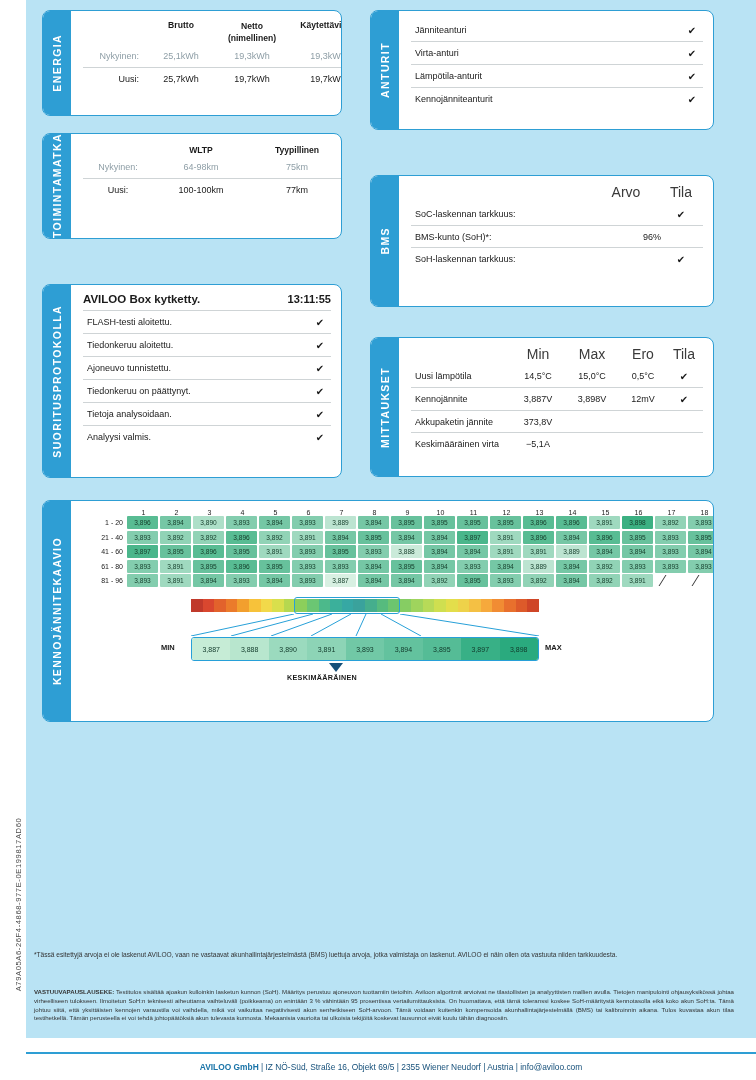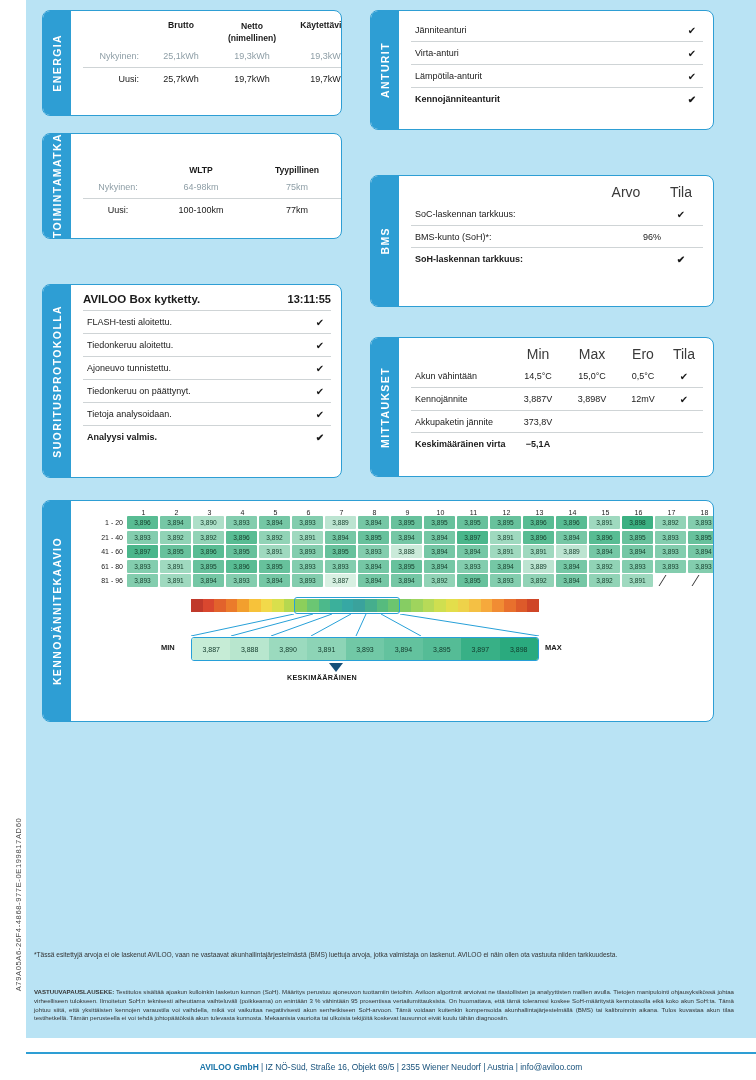--- a/index.html
+++ b/index.html
@@ -55,21 +55,21 @@
   }
   .cbody { flex:1; padding:8px 10px 8px 12px; position:relative; }
 
   
   .row {
     display:flex; align-items:center;
     border-bottom:1px solid #cfd4d6;
     font-size:9px;
     padding:5.5px 2px 5.5px 4px;
   }
-  .row:last-child { border-bottom:none;font-weight:bold; }
+  .row:last-child { border-bottom:none; }
   .row .lbl { flex:1; }
   .check { color:#1a1a1a; font-size:10px; width:18px; text-align:center; }
 
   
   #energia { left:42px; top:10px; width:300px; height:106px; }
   .en-grid { width:100%; }
   .en-head { display:flex; font-size:8.6px; font-weight:bold; text-align:center; }
   .en-head div { padding:1px 0; }
   .en-c0 { width:64px; }
   .en-c1 { width:68px; }
@@ -207,21 +207,21 @@
         </div>
       </div>
     </div>
   </div>
 
   <div class="card" id="toiminta">
     <div class="vtab">
         <span>TOIMINTAMATKA</span>
       </div>
     <div class="cbody">
-      <div class="en-grid" style="margin-top:22px;">
+      <div class="en-grid" style="margin-top:2px;">
         <div class="en-head">
           <div class="tm-c0"></div>
           <div class="tm-c1">WLTP</div>
           <div class="tm-c2">Tyypillinen</div>
         </div>
         <div class="en-row sep">
           <div class="tm-c0 grey">Nykyinen:</div>
           <div class="tm-c1 grey">64-98km</div>
           <div class="tm-c2 grey">75km</div>
         </div>
@@ -328,21 +328,21 @@
       </div>
     <div class="cbody">
       <div class="hdr-row">
         <div class="sp"></div>
         <div style="width:54px;text-align:center">Min</div>
         <div style="width:54px;text-align:center">Max</div>
         <div style="width:48px;text-align:center">Ero</div>
         <div style="width:34px;text-align:center">Tila</div>
       </div>
       <div class="row">
-          <div class="lbl">Akun vähintään</div>
+          <div class="lbl">Uusi lämpötila</div>
           <div style="width:54px;text-align:center">14,5°C</div>
           <div style="width:54px;text-align:center">15,0°C</div>
           <div style="width:48px;text-align:center">0,5°C</div>
           <div style="width:34px;text-align:center" class="check">✔</div>
         </div>
       <div class="row">
           <div class="lbl">Kennojännite</div>
           <div style="width:54px;text-align:center">3,887V</div>
           <div style="width:54px;text-align:center">3,898V</div>
           <div style="width:48px;text-align:center">12mV</div>

